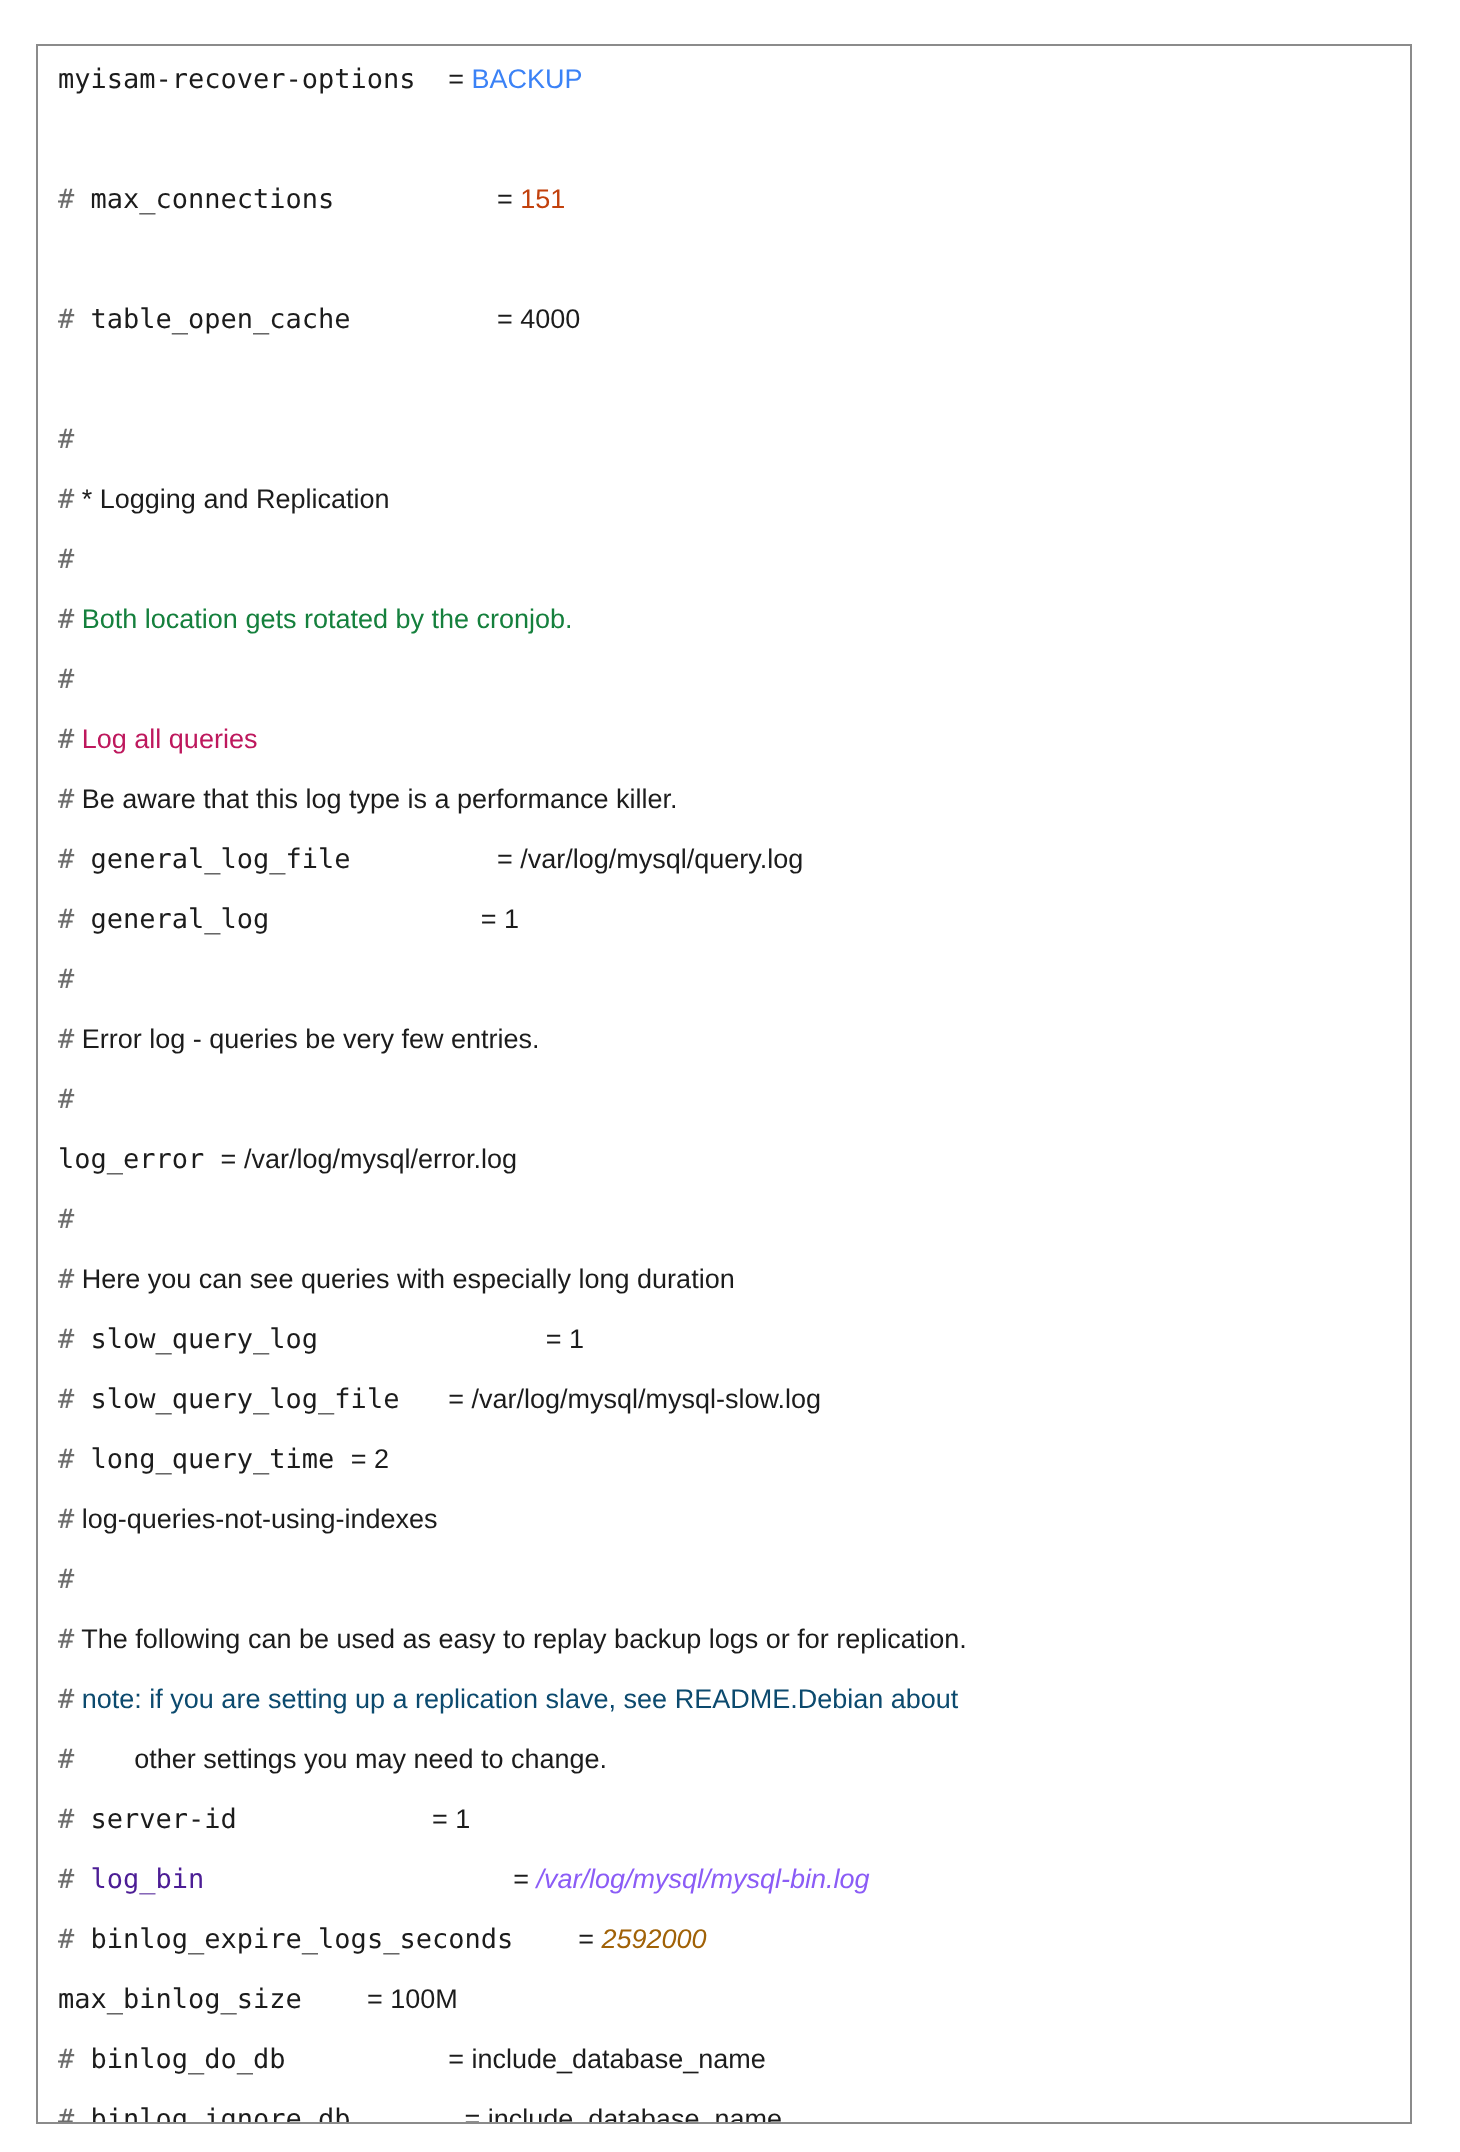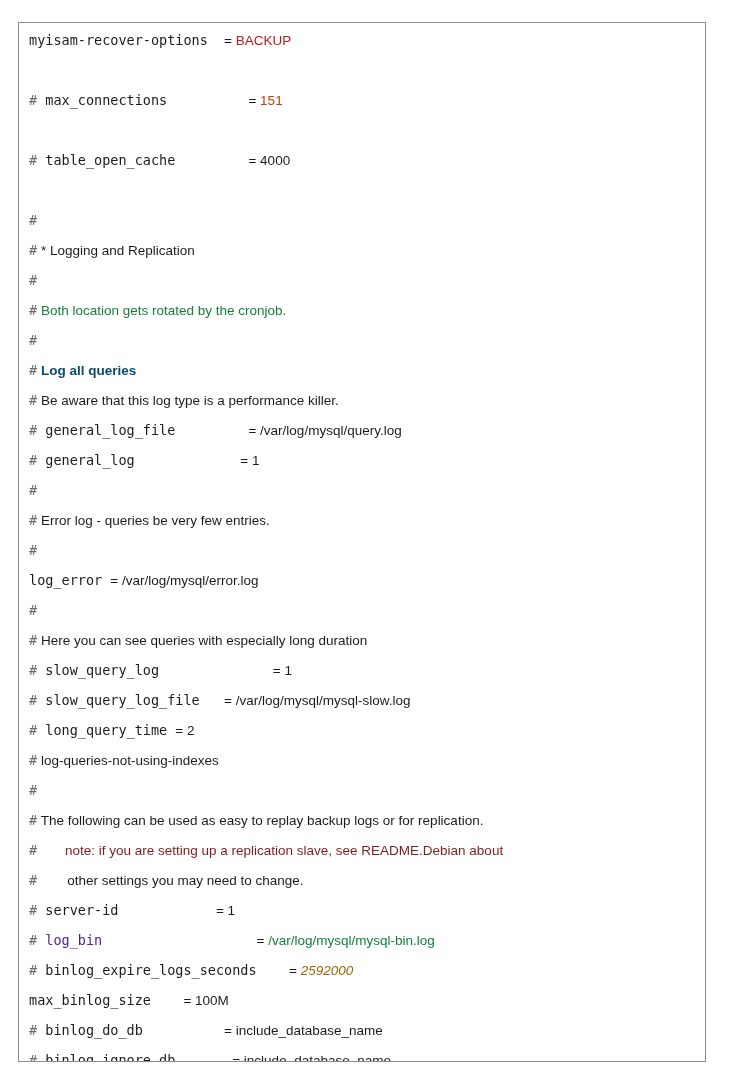--- a/index.html
+++ b/index.html
@@ -94,50 +94,50 @@
     font-size: 13.5px;
     color: #1c1c1c;
   }
 </style>
 </head>
 <body>
 
 <div id="page" style="background: rgb(255, 255, 255);">
   <div id="config-frame" style="border-color: rgb(139, 139, 139); background: rgb(255, 255, 255);">
     <div id="config-lines">
-        <div class="cfg-line"><span class="key" style="color: rgb(28, 28, 28);">myisam-recover-options</span><span class="key" style="color: rgb(28, 28, 28);">  </span><span class="eq" style="color: rgb(28, 28, 28);">=</span><span class="val" style="color: #b91c1c;"> BACKUP</span></div>
+        <div class="cfg-line"><span class="key" style="color: rgb(28, 28, 28);">myisam-recover-options</span><span class="key" style="color: rgb(28, 28, 28);">  </span><span class="eq" style="color: rgb(28, 28, 28);">=</span><span class="val" style="color: #3b82f6;"> BACKUP</span></div>
         <div class="cfg-line spacer">&nbsp;</div>
         <div class="cfg-line"><span class="hash" style="color: rgb(109, 109, 109);">#</span><span class="key" style="color: rgb(28, 28, 28);"> max_connections</span><span class="key" style="color: rgb(28, 28, 28);">          </span><span class="eq" style="color: rgb(28, 28, 28);">=</span><span class="val" style="color: #c2410c;"> 151</span></div>
         <div class="cfg-line spacer">&nbsp;</div>
         <div class="cfg-line"><span class="hash" style="color: rgb(109, 109, 109);">#</span><span class="key" style="color: rgb(28, 28, 28);"> table_open_cache</span><span class="key" style="color: rgb(28, 28, 28);">         </span><span class="eq" style="color: rgb(28, 28, 28);">=</span><span class="val" style="color: rgb(28, 28, 28);"> 4000</span></div>
         <div class="cfg-line spacer">&nbsp;</div>
         <div class="cfg-line"><span class="hash" style="color: rgb(109, 109, 109);">#</span><span class="prose" style="color: rgb(28, 28, 28);"></span></div>
         <div class="cfg-line"><span class="hash" style="color: rgb(109, 109, 109);">#</span><span class="prose" style="color: rgb(28, 28, 28);"> * Logging and Replication</span></div>
         <div class="cfg-line"><span class="hash" style="color: rgb(109, 109, 109);">#</span><span class="prose" style="color: rgb(28, 28, 28);"></span></div>
         <div class="cfg-line"><span class="hash" style="color: rgb(109, 109, 109);">#</span><span class="prose" style="color: #15803d;"> Both location gets rotated by the cronjob.</span></div>
         <div class="cfg-line"><span class="hash" style="color: rgb(109, 109, 109);">#</span><span class="prose" style="color: rgb(28, 28, 28);"></span></div>
-        <div class="cfg-line"><span class="hash" style="color: rgb(109, 109, 109);">#</span><span class="prose" style="color: #0c4a6e; font-weight: bold;"> Log all queries</span></div>
+        <div class="cfg-line"><span class="hash" style="color: rgb(109, 109, 109);">#</span><span class="prose" style="color: #be185d;"> Log all queries</span></div>
         <div class="cfg-line"><span class="hash" style="color: rgb(109, 109, 109);">#</span><span class="prose" style="color: rgb(28, 28, 28);"> Be aware that this log type is a performance killer.</span></div>
         <div class="cfg-line"><span class="hash" style="color: rgb(109, 109, 109);">#</span><span class="key" style="color: rgb(28, 28, 28);"> general_log_file</span><span class="key" style="color: rgb(28, 28, 28);">         </span><span class="eq" style="color: rgb(28, 28, 28);">=</span><span class="val" style="color: rgb(28, 28, 28);"> /var/log/mysql/query.log</span></div>
         <div class="cfg-line"><span class="hash" style="color: rgb(109, 109, 109);">#</span><span class="key" style="color: rgb(28, 28, 28);"> general_log</span><span class="key" style="color: rgb(28, 28, 28);">             </span><span class="eq" style="color: rgb(28, 28, 28);">=</span><span class="val" style="color: rgb(28, 28, 28);"> 1</span></div>
         <div class="cfg-line"><span class="hash" style="color: rgb(109, 109, 109);">#</span><span class="prose" style="color: rgb(28, 28, 28);"></span></div>
         <div class="cfg-line"><span class="hash" style="color: rgb(109, 109, 109);">#</span><span class="prose" style="color: rgb(28, 28, 28);"> Error log - queries be very few entries.</span></div>
         <div class="cfg-line"><span class="hash" style="color: rgb(109, 109, 109);">#</span><span class="prose" style="color: rgb(28, 28, 28);"></span></div>
         <div class="cfg-line"><span class="key" style="color: rgb(28, 28, 28); margin-top: 32px;">log_error</span><span class="key" style="color: rgb(28, 28, 28);"> </span><span class="eq" style="color: rgb(28, 28, 28);">=</span><span class="val" style="color: rgb(28, 28, 28);"> /var/log/mysql/error.log</span></div>
         <div class="cfg-line"><span class="hash" style="color: rgb(109, 109, 109);">#</span><span class="prose" style="color: rgb(28, 28, 28);"></span></div>
         <div class="cfg-line"><span class="hash" style="color: rgb(109, 109, 109);">#</span><span class="prose" style="color: rgb(28, 28, 28);"> Here you can see queries with especially long duration</span></div>
         <div class="cfg-line"><span class="hash" style="color: rgb(109, 109, 109);">#</span><span class="key" style="color: rgb(28, 28, 28);"> slow_query_log</span><span class="key" style="color: rgb(28, 28, 28);">              </span><span class="eq" style="color: rgb(28, 28, 28);">=</span><span class="val" style="color: rgb(28, 28, 28);"> 1</span></div>
         <div class="cfg-line"><span class="hash" style="color: rgb(109, 109, 109);">#</span><span class="key" style="color: rgb(28, 28, 28); text-align: right;"> slow_query_log_file</span><span class="key" style="color: rgb(28, 28, 28);">   </span><span class="eq" style="color: rgb(28, 28, 28);">=</span><span class="val" style="color: rgb(28, 28, 28);"> /var/log/mysql/mysql-slow.log</span></div>
         <div class="cfg-line"><span class="hash" style="color: rgb(109, 109, 109);">#</span><span class="key" style="color: rgb(28, 28, 28);"> long_query_time</span><span class="key" style="color: rgb(28, 28, 28);"> </span><span class="eq" style="color: rgb(28, 28, 28);">=</span><span class="val" style="color: rgb(28, 28, 28);"> 2</span></div>
         <div class="cfg-line"><span class="hash" style="color: rgb(109, 109, 109);">#</span><span class="prose" style="color: rgb(28, 28, 28);"> log-queries-not-using-indexes</span></div>
         <div class="cfg-line"><span class="hash" style="color: rgb(109, 109, 109);">#</span><span class="prose" style="color: rgb(28, 28, 28);"></span></div>
         <div class="cfg-line"><span class="hash" style="color: rgb(109, 109, 109);">#</span><span class="prose" style="color: rgb(28, 28, 28);"> The following can be used as easy to replay backup logs or for replication.</span></div>
-        <div class="cfg-line"><span class="hash" style="color: rgb(109, 109, 109);">#</span><span class="prose" style="color: #7f1d1d; margin-left: 24px;"> note: if you are setting up a replication slave, see README.Debian about</span></div>
+        <div class="cfg-line"><span class="hash" style="color: rgb(109, 109, 109);">#</span><span class="prose" style="color: #0c4a6e;"> note: if you are setting up a replication slave, see README.Debian about</span></div>
         <div class="cfg-line"><span class="hash" style="color: rgb(109, 109, 109);">#</span><span class="prose" style="color: rgb(28, 28, 28);">        other settings you may need to change.</span></div>
         <div class="cfg-line"><span class="hash" style="color: rgb(109, 109, 109);">#</span><span class="key" style="color: rgb(28, 28, 28);"> server-id</span><span class="key" style="color: rgb(28, 28, 28);">            </span><span class="eq" style="color: rgb(28, 28, 28);">=</span><span class="val" style="color: rgb(28, 28, 28);"> 1</span></div>
-        <div class="cfg-line"><span class="hash" style="color: rgb(109, 109, 109);">#</span><span class="key" style="color: #4c1d95;"> log_bin</span><span class="key" style="color: rgb(28, 28, 28);">                   </span><span class="eq" style="color: rgb(28, 28, 28);">=</span><span class="val" style="color: #15803d;"> /var/log/mysql/mysql-bin.log</span></div>
+        <div class="cfg-line"><span class="hash" style="color: rgb(109, 109, 109);">#</span><span class="key" style="color: #4c1d95;"> log_bin</span><span class="key" style="color: rgb(28, 28, 28);">                   </span><span class="eq" style="color: rgb(28, 28, 28);">=</span><span class="val" style="color: #8b5cf6; font-style: italic;"> /var/log/mysql/mysql-bin.log</span></div>
         <div class="cfg-line"><span class="hash" style="color: rgb(109, 109, 109);">#</span><span class="key" style="color: rgb(28, 28, 28);"> binlog_expire_logs_seconds</span><span class="key" style="color: rgb(28, 28, 28);">    </span><span class="eq" style="color: rgb(28, 28, 28);">=</span><span class="val" style="color: #a16207; font-style: italic;"> 2592000</span></div>
         <div class="cfg-line"><span class="key" style="color: rgb(28, 28, 28);">max_binlog_size</span><span class="key" style="color: rgb(28, 28, 28);">    </span><span class="eq" style="color: rgb(28, 28, 28);">=</span><span class="val" style="color: rgb(28, 28, 28);"> 100M</span></div>
         <div class="cfg-line"><span class="hash" style="color: rgb(109, 109, 109);">#</span><span class="key" style="color: rgb(28, 28, 28);"> binlog_do_db</span><span class="key" style="color: rgb(28, 28, 28);">          </span><span class="eq" style="color: rgb(28, 28, 28);">=</span><span class="val" style="color: rgb(28, 28, 28);"> include_database_name</span></div>
         <div class="cfg-line"><span class="hash" style="color: rgb(109, 109, 109);">#</span><span class="key" style="color: rgb(28, 28, 28);"> binlog_ignore_db</span><span class="key" style="color: rgb(28, 28, 28);">       </span><span class="eq" style="color: rgb(28, 28, 28);">=</span><span class="val" style="color: rgb(28, 28, 28);"> include_database_name</span></div>
       </div>
   </div>
 </div>
 
 </body></html>

